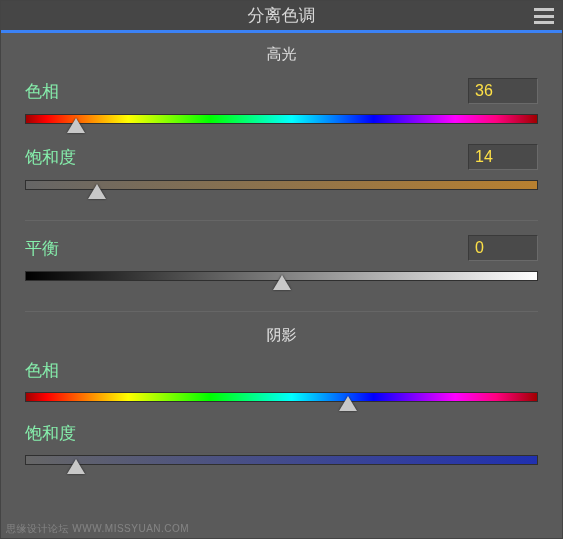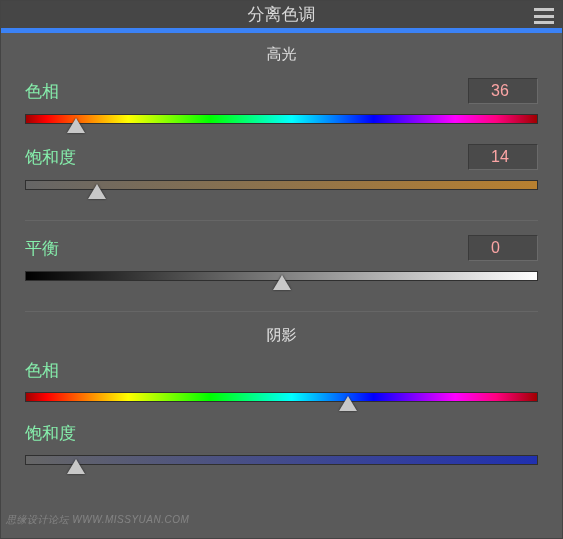--- a/index.html
+++ b/index.html
@@ -13,21 +13,21 @@
     overflow: hidden;
   }
   .panel {
     width: 563px;
     height: 539px;
     background: #5a5a5a;
     border: 1px solid #444;
   }
   .panel-header {
     background: #464646;
-    border-bottom: 5px solid #3b82f6;
+    border-bottom: 3px solid #3b82f6;
     height: 32px;
     display: flex;
     align-items: center;
     justify-content: center;
     position: relative;
   }
   .panel-title {
     color: #d8d8d8;
     font-size: 17px;
     text-align: center;
@@ -66,22 +66,22 @@
   .label {
     color: #86efac;
   }
   .value-box {
     width: 70px;
     height: 26px;
     background: #4a4a4a;
     border: 1px solid #3a3a3a;
     border-right-color: #6a6a6a;
     border-bottom-color: #6a6a6a;
-    color: #fca5a5;
-    padding: 2px 22px;
+    color: #fde047;
+    padding: 2px 6px;
     font-size: 16px;
     text-align: left;
   }
   .slider-wrap {
     position: relative;
     height: 24px;
     margin-bottom: 10px;
   }
   .track {
     position: absolute;
@@ -118,26 +118,25 @@
     cursor: pointer;
   }
   .divider {
     height: 1px;
     background: #474747;
     border-bottom: 1px solid #666;
     margin: 6px 24px 2px 24px;
   }
   .watermark {
     position: absolute;
-    bottom: 12px;
+    bottom: 3px;
     left: 6px;
     font-size: 10px;
     color: rgba(255,255,255,0.25);
     letter-spacing: 0.5px;
-    font-style: italic;
   }
 </style>
 </head>
 <body>
 
 <div class="panel">
 
   <div class="panel-header">
     <div class="panel-title">分离色调</div>
     <div class="menu-icon">

